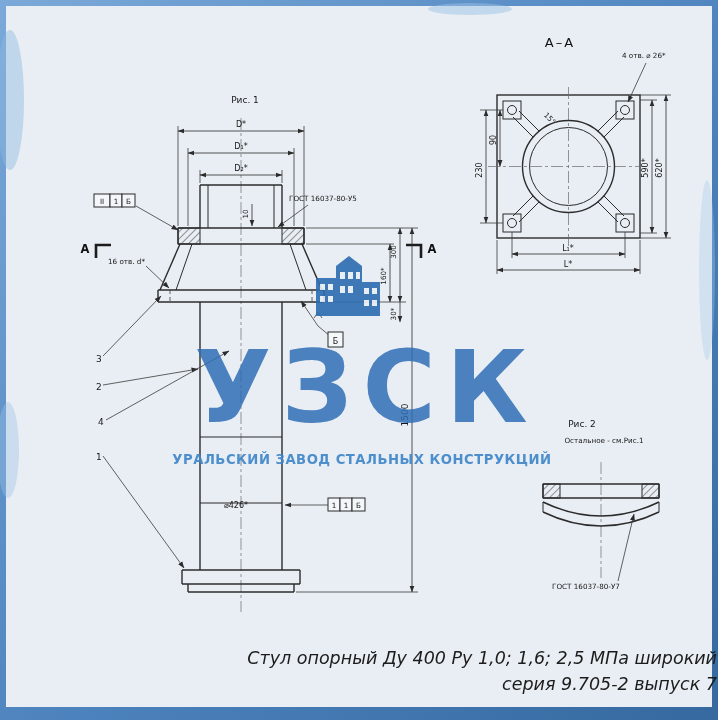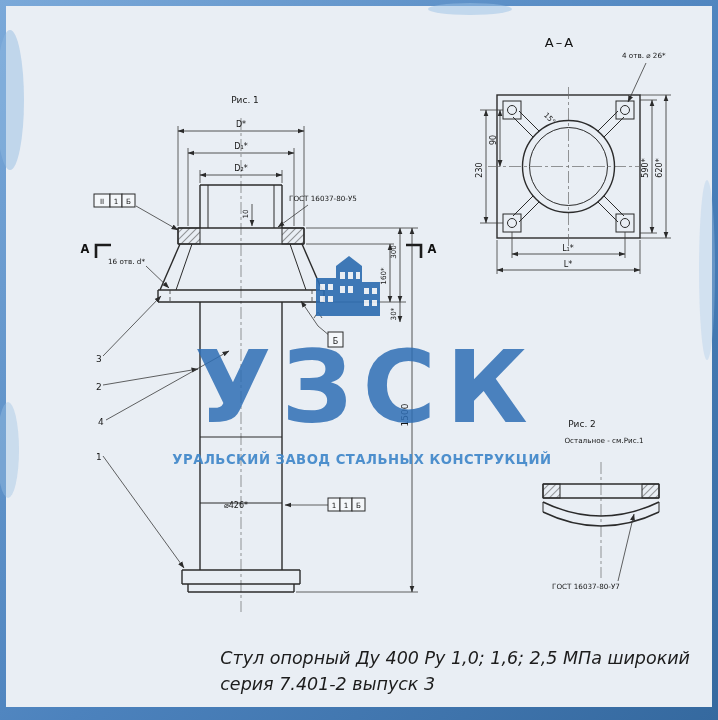--- a/index.html
+++ b/index.html
@@ -11,21 +11,21 @@
   .ml{stroke:#2b2b2b;stroke-width:1;fill:none;}
   .tl{stroke:#3a3a3a;stroke-width:0.8;fill:none;}
   .dim{stroke:#2b2b2b;stroke-width:0.8;fill:none;}
   .cl{stroke:#6a6a6a;stroke-width:0.7;fill:none;stroke-dasharray:12 3 3 3;}
   .dash{stroke:#3a3a3a;stroke-width:0.8;fill:none;stroke-dasharray:4 3;}
   .txt{fill:#161616;font-size:8px;}
   .txt7{fill:#161616;font-size:7.2px;}
   .txt9{fill:#161616;font-size:9px;}
   .txt11{fill:#111;font-size:11.5px;font-weight:bold;}
   .flag{fill:#f4f7fa;stroke:#2b2b2b;stroke-width:1;}
-  .caption{position:absolute;right:28px;top:645px;
+  .caption{position:absolute;right:1px;top:645px;text-align:right;
            font:italic 17.5px "DejaVu Sans",sans-serif;color:#1c1c1c;line-height:1.5;}
 </style>
 </head>
 <body>
 
 <div class="stage">
   <div class="inner"></div>
 
   <svg width="718" height="720" viewBox="0 0 718 720">
     <defs>
@@ -318,15 +318,15 @@
             <rect x="56" y="44" width="5" height="6"></rect>
         </g>
       </g>
       <text x="366" y="422" text-anchor="middle" style="font-size:100px;font-weight:bold;letter-spacing:10px;fill:#2e6db4;fill-opacity:0.85;">УЗСК</text>
       <text x="362" y="464" text-anchor="middle" style="font-size:13.2px;font-weight:bold;letter-spacing:0.5px;fill:#3f87c9;fill-opacity:0.92;">УРАЛЬСКИЙ ЗАВОД СТАЛЬНЫХ КОНСТРУКЦИЙ</text>
     </g>
   </svg>
 
   <div class="caption">
     <div>Стул опорный Ду 400 Ру 1,0; 1,6; 2,5 МПа широкий</div>
-    <div>серия 7.401-2 выпуск 3</div>
+    <div>серия 9.705-2 выпуск 7</div>
   </div>
 </div>
 
 </body></html>

